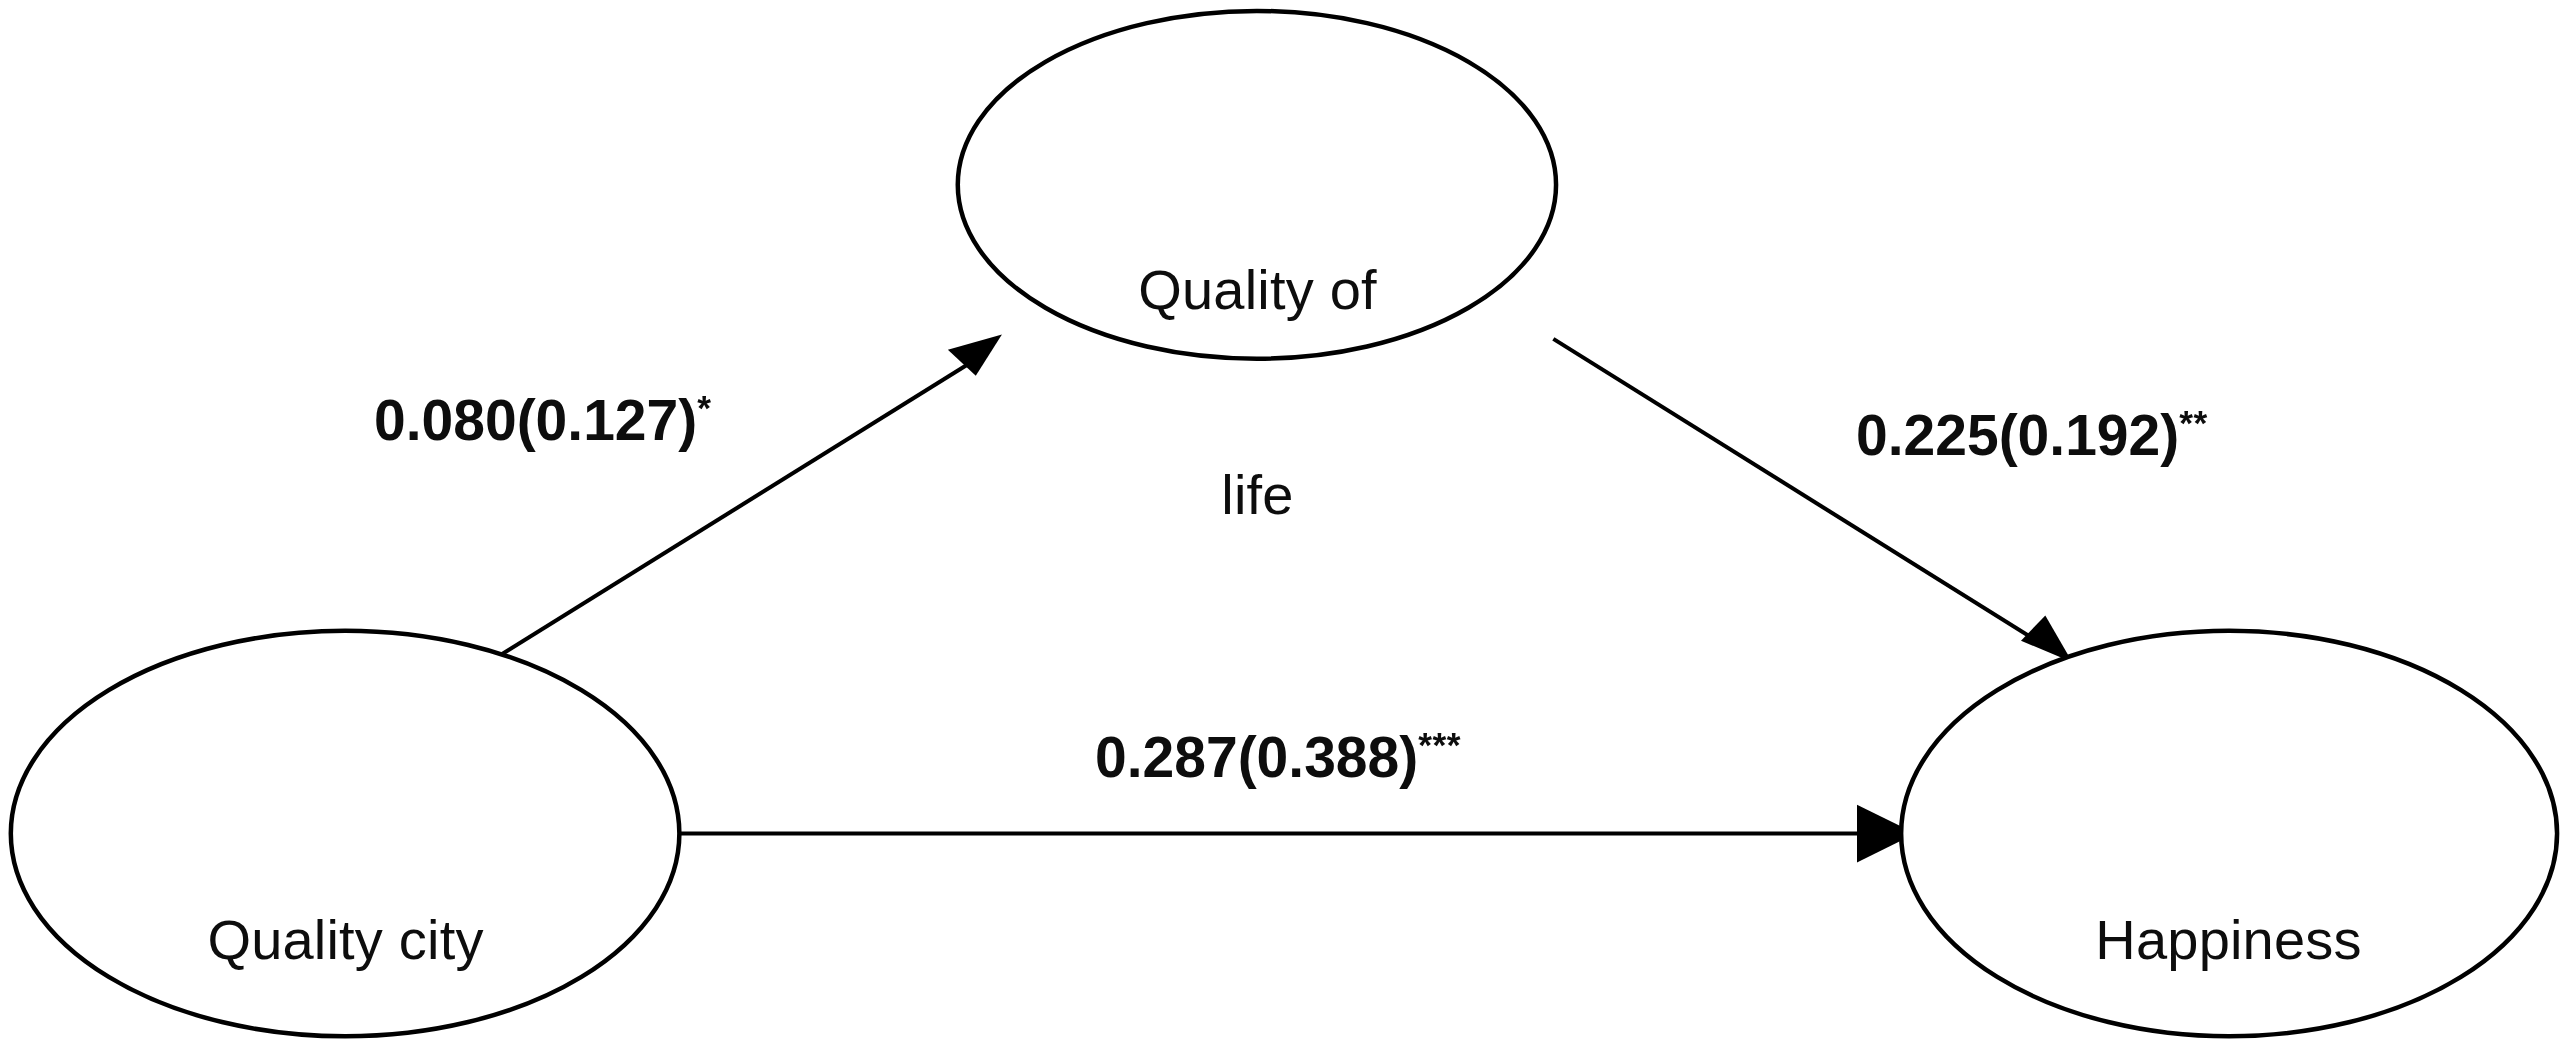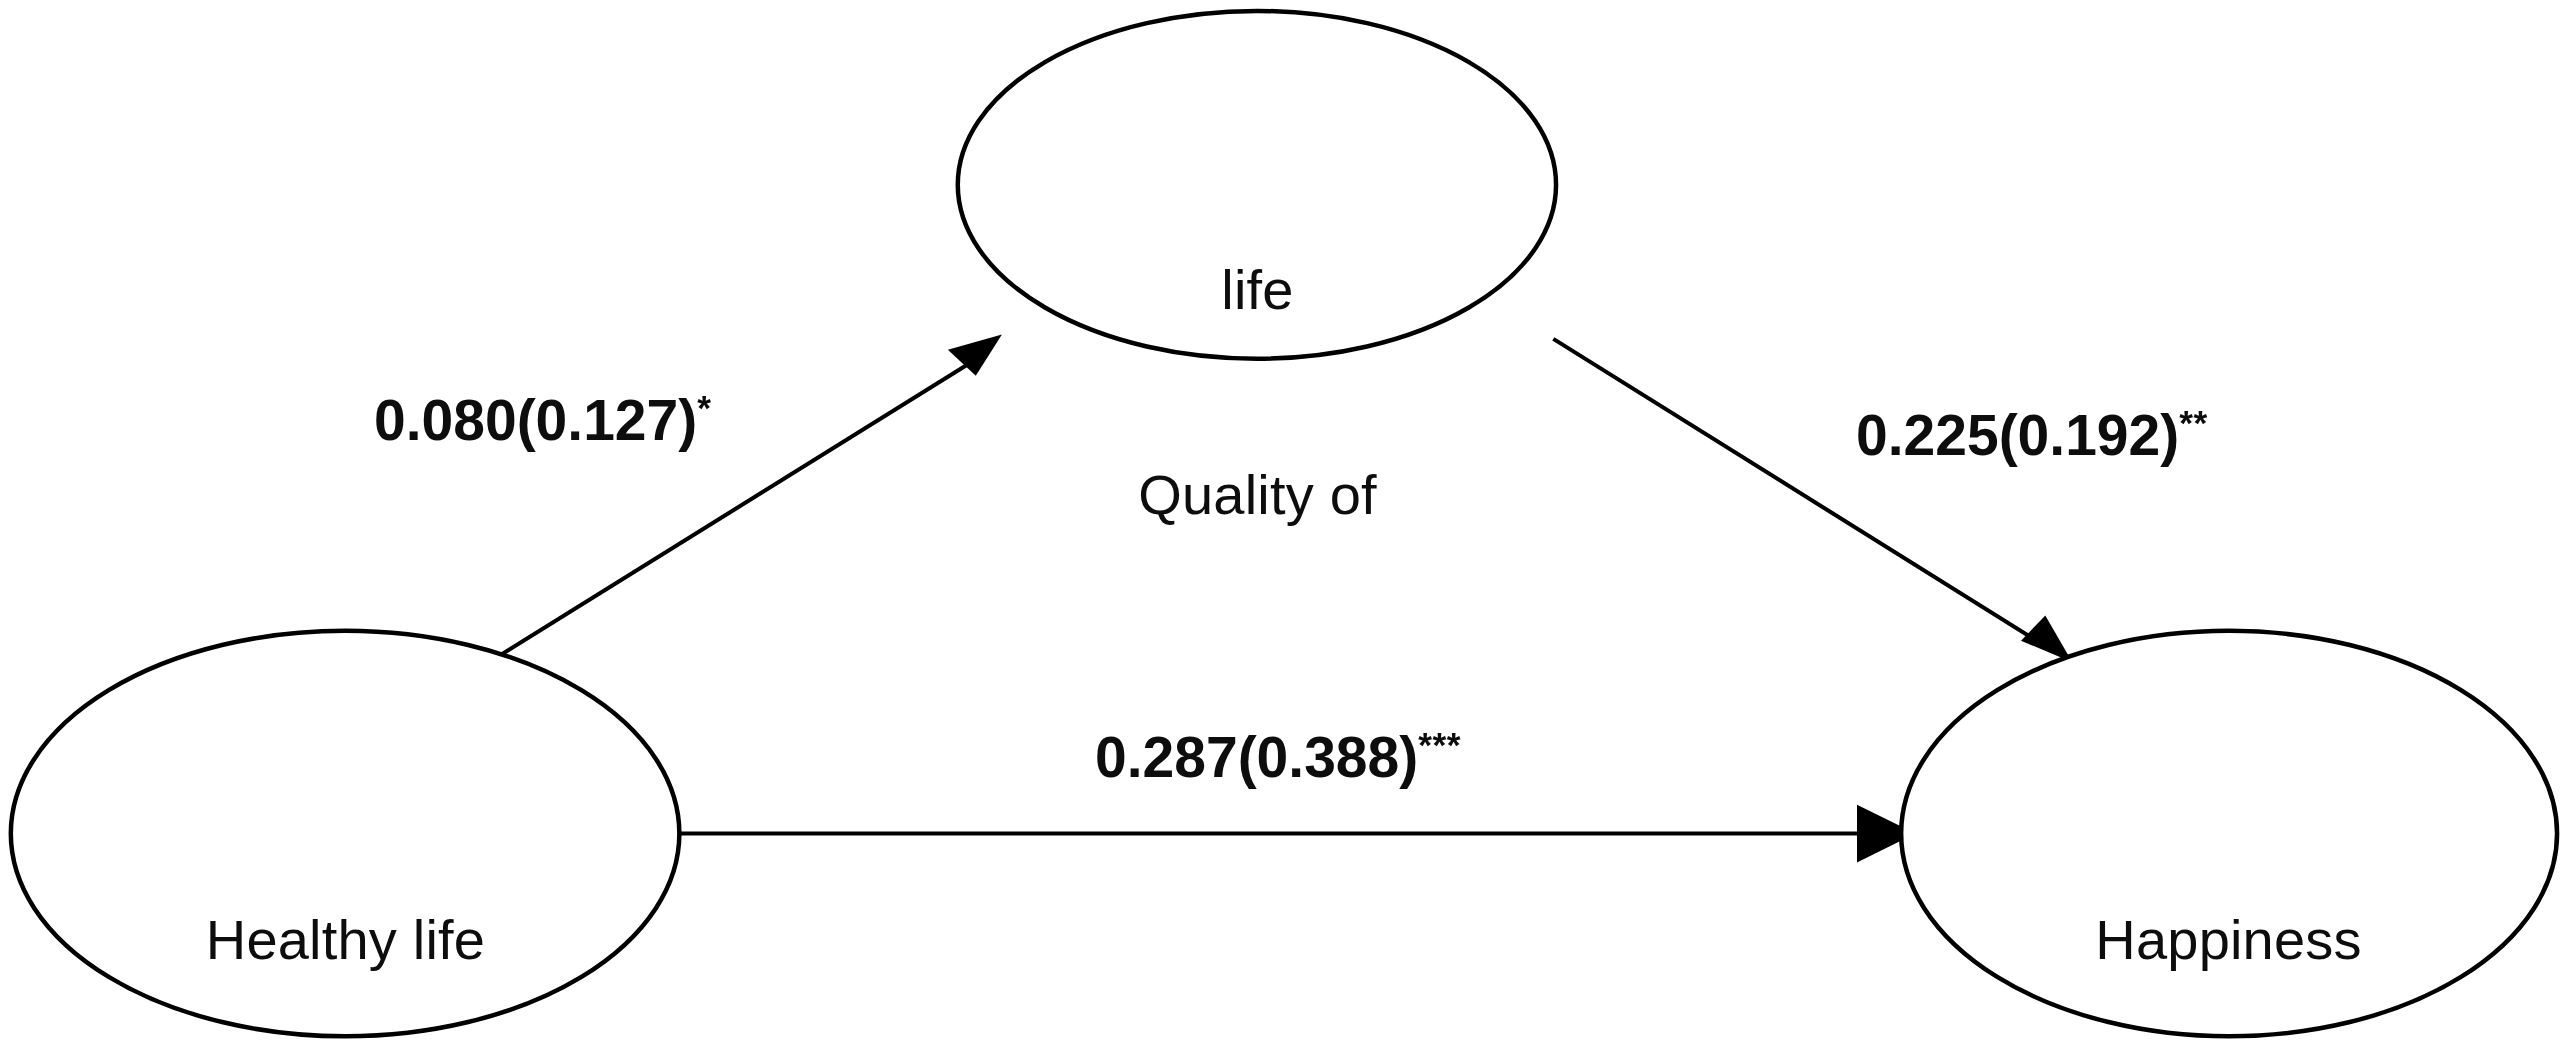--- a/index.html
+++ b/index.html
@@ -119,26 +119,26 @@
       <line class="edge-line" x1="746" y1="925" x2="2082" y2="925"></line>
       <polygon class="edge-arrowhead" points="2126,925 2061,893 2061,957"></polygon>
     </g>
 
     <ellipse class="node-ellipse" cx="1395" cy="205" rx="332" ry="193"></ellipse>
     <ellipse class="node-ellipse" cx="383" cy="925" rx="371" ry="225"></ellipse>
     <ellipse class="node-ellipse" cx="2474" cy="925" rx="364" ry="225"></ellipse>
   </svg>
 
   <div class="node-label" id="label-quality-of-life">
+    <div>Quality of</div>
     <div>life</div>
-    <div>Quality of</div>
   </div>
 
   <div class="node-label" id="label-healthy-city-program">
-    <div>Healthy life</div>
+    <div>Quality city</div>
     
   </div>
 
   <div class="node-label" id="label-happiness-index">
     <div>Happiness</div>
     
   </div>
 
   <div class="edge-label" id="label-edge-a">
     <span>0.080</span><span>(0.127)</span><span class="stars">*</span>

